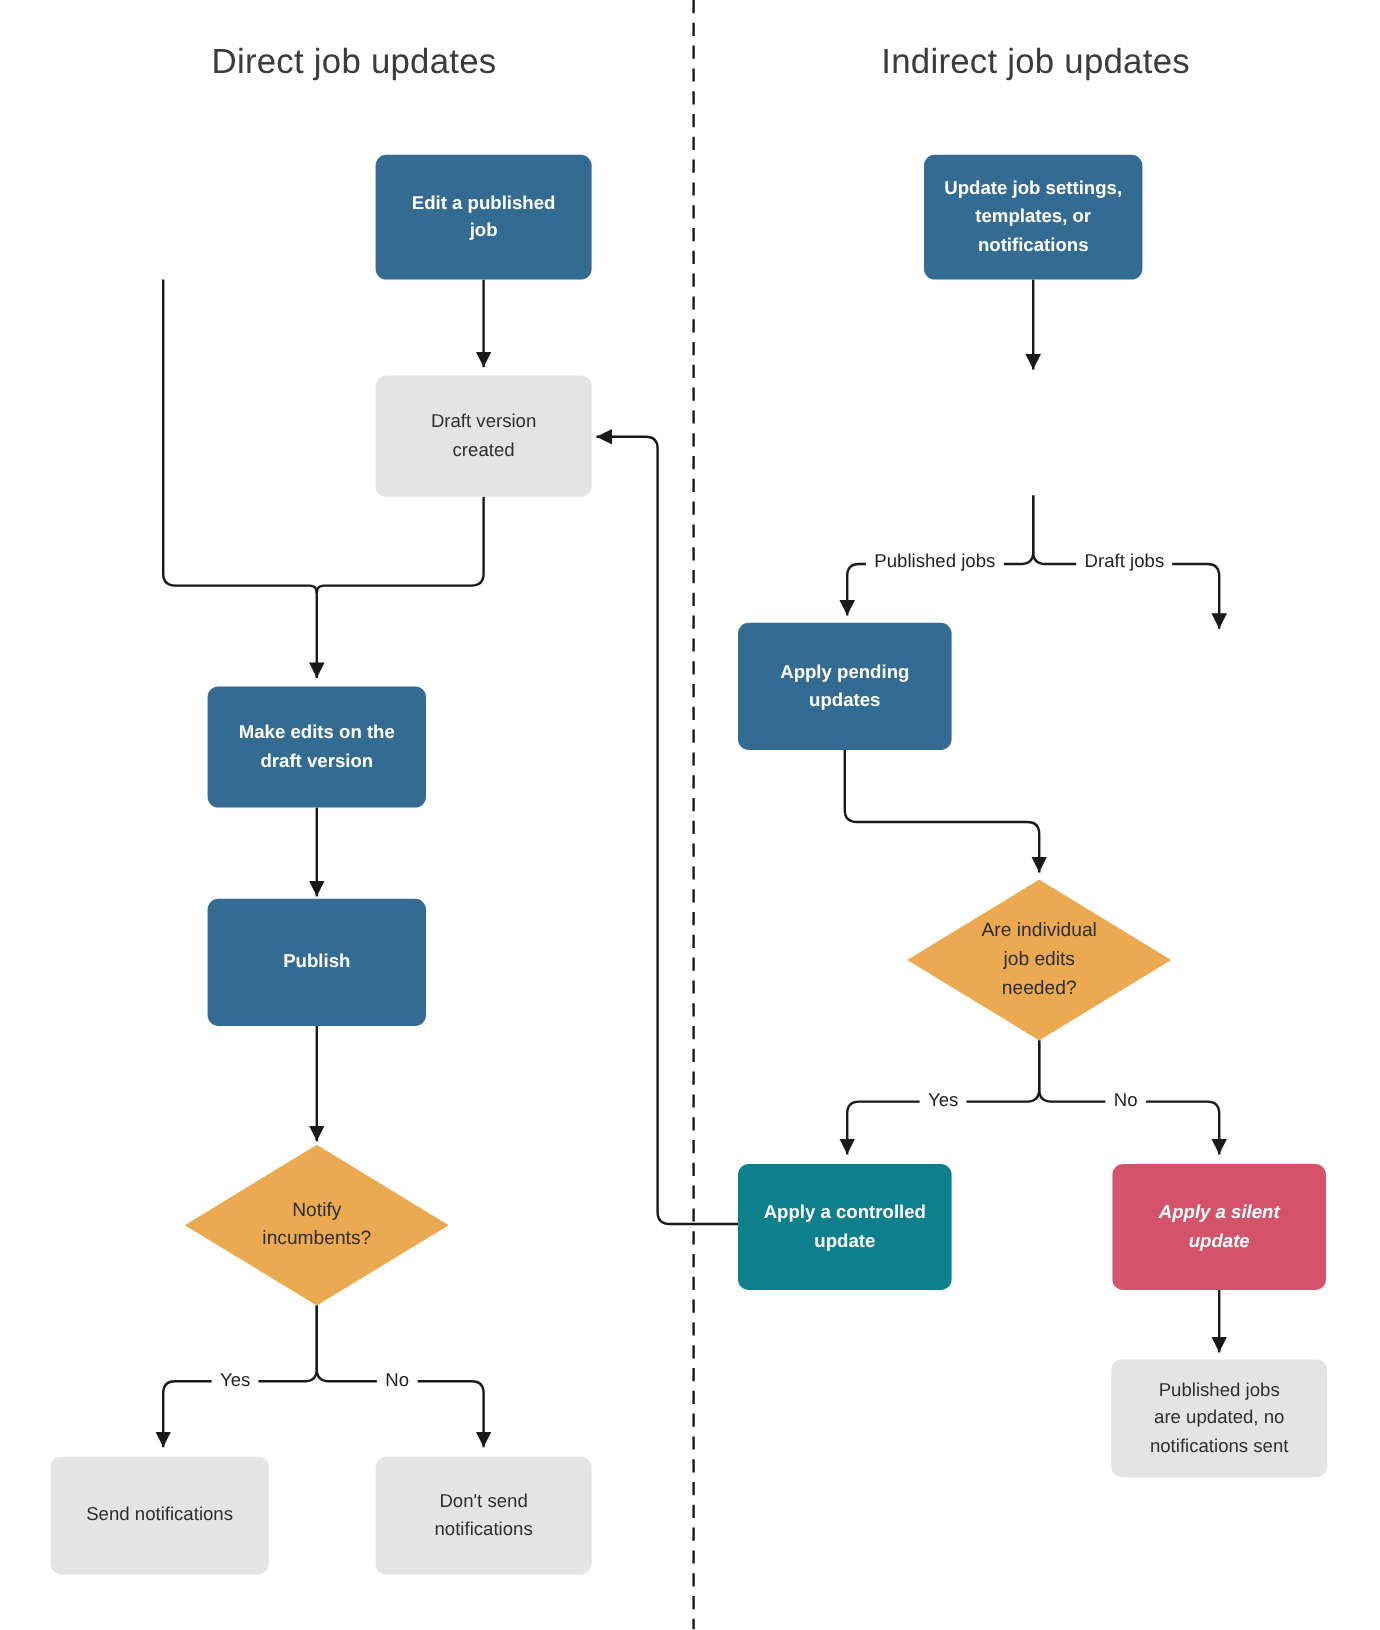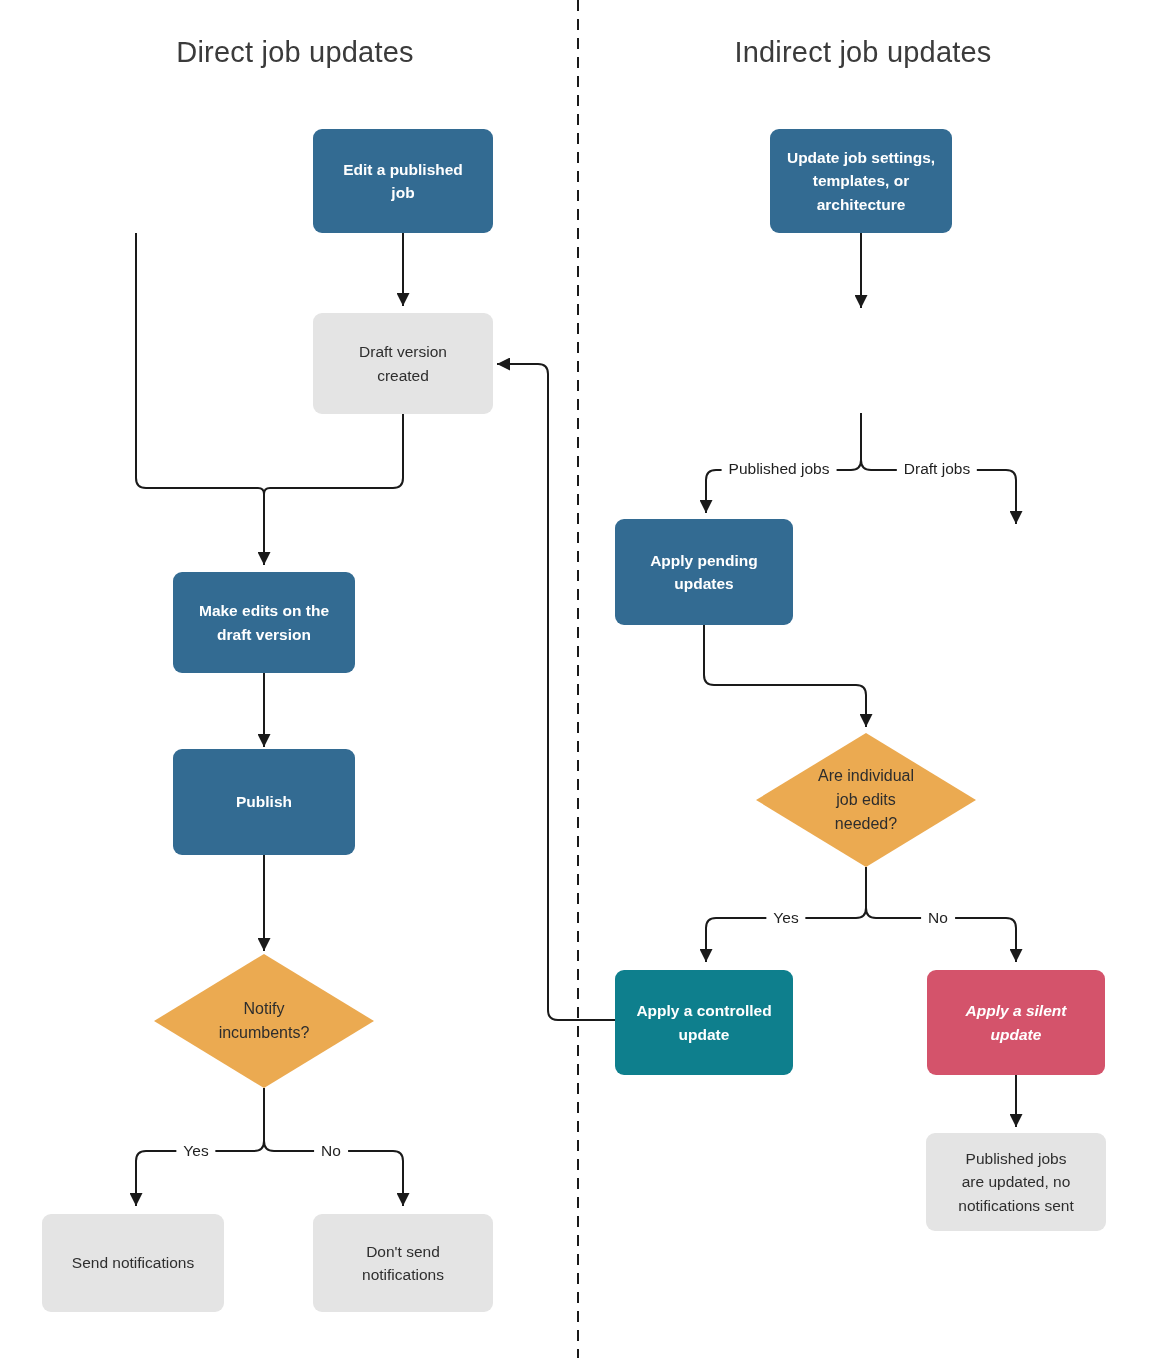--- a/index.html
+++ b/index.html
@@ -146,21 +146,21 @@
     <span class="nl">Send notifications</span>
   </div>
   <div class="node terminal" style="left:313px;top:1214px;width:180px;height:98px">
     <span class="nl">Don't send
 notifications</span>
   </div>
 
   <div class="node process" style="left:770px;top:129px;width:182px;height:104px">
     <span class="nl">Update job settings,
 templates, or
-architecture</span>
+notifications</span>
   </div>
   <div class="node process" style="left:615px;top:519px;width:178px;height:106px">
     <span class="nl">Apply pending
 updates</span>
   </div>
   <div class="diamond" style="left:756px;top:733px;width:220px;height:134px">
     <span class="nl">Are individual
 job edits
 needed?</span>
   </div>

